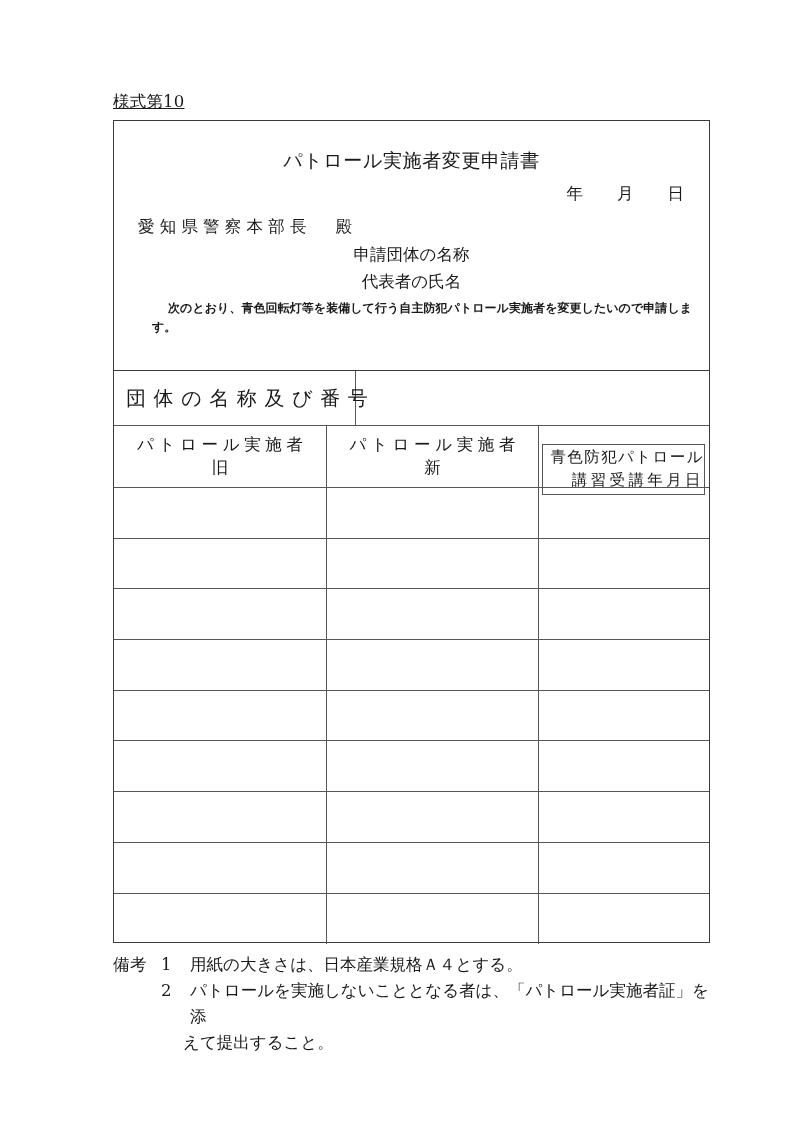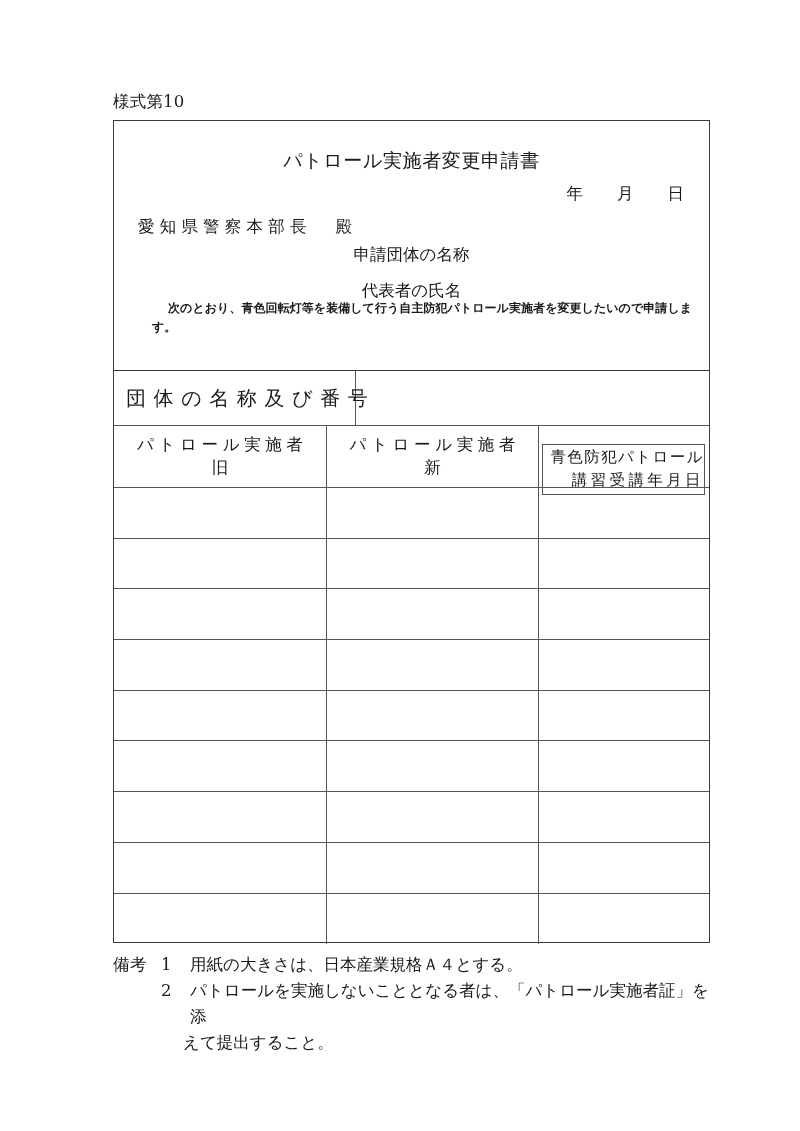--- a/index.html
+++ b/index.html
@@ -26,20 +26,21 @@
 
   
   .form-no {
     position: absolute;
     left: 113px;
     top: 94px;
     font-size: 16.5px;
     line-height: 1;
     letter-spacing: 0.2px;
     white-space: nowrap;
+    text-decoration: underline;
   }
 
   
   .frame {
     position: absolute;
     left: 113px;
     top: 120px;
     width: 597px;
     height: 823px;
     border: 1.1px solid #3a3a3a;
@@ -91,21 +92,21 @@
 
   .applicant {
     position: absolute;
     left: 0;
     right: 0;
     top: 123px;
     font-size: 16.5px;
     text-align: center;
     white-space: nowrap;
   }
-  .applicant .l2 { margin-top: 14px; }
+  .applicant .l2 { margin-top: 5px; }
 
   .intro-body {
     position: absolute;
     left: 38px;
     right: 17px;
     top: 178px;
     font-size: 12px;
     line-height: 1.62;
     text-align: justify;
     text-indent: 16px;

